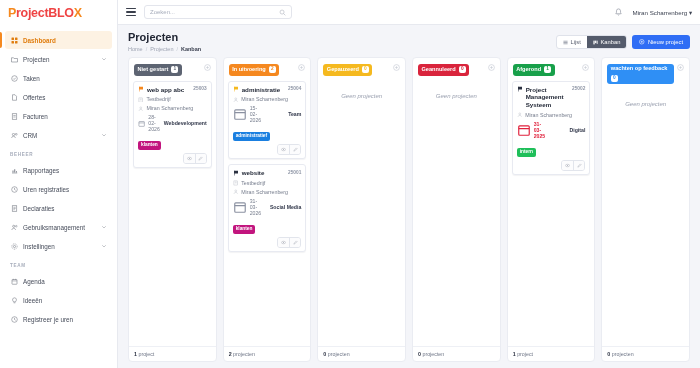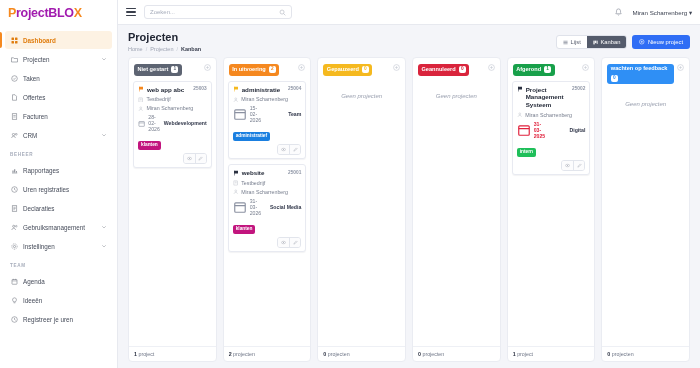--- a/index.html
+++ b/index.html
@@ -17,21 +17,21 @@
     width: 118px; height: 368px; background: #ffffff;
     border-right: 1px solid #e7e9ef;
     display: flex; flex-direction: column;
   }
   .brand {
     height: 25px; display: flex; align-items: center;
     padding-left: 8px; font-size: 12.5px; font-weight: bold;
     letter-spacing: -.3px;
   }
   .brand .p { color: #f5891f; }
-  .brand .mid { color: #a21caf; }
+  .brand .mid { color: #ef4444; }
   .brand .x { color: #f5891f; }
   .nav { padding-top: 5px; flex: 1; overflow: hidden; }
   .nav-item {
     display: flex; align-items: center; gap: 5px;
     height: 18px; margin: 1px 5px; padding: 0 5px;
     font-size: 6.3px; color: #454b59; border-radius: 3px;
     position: relative; cursor: pointer;
   }
   .nav-item .ic { width: 8px; height: 8px; display:flex; align-items:center; justify-content:center; opacity:.72; flex:0 0 auto;}
   .nav-item .ic svg { width: 7px; height: 7px; }

